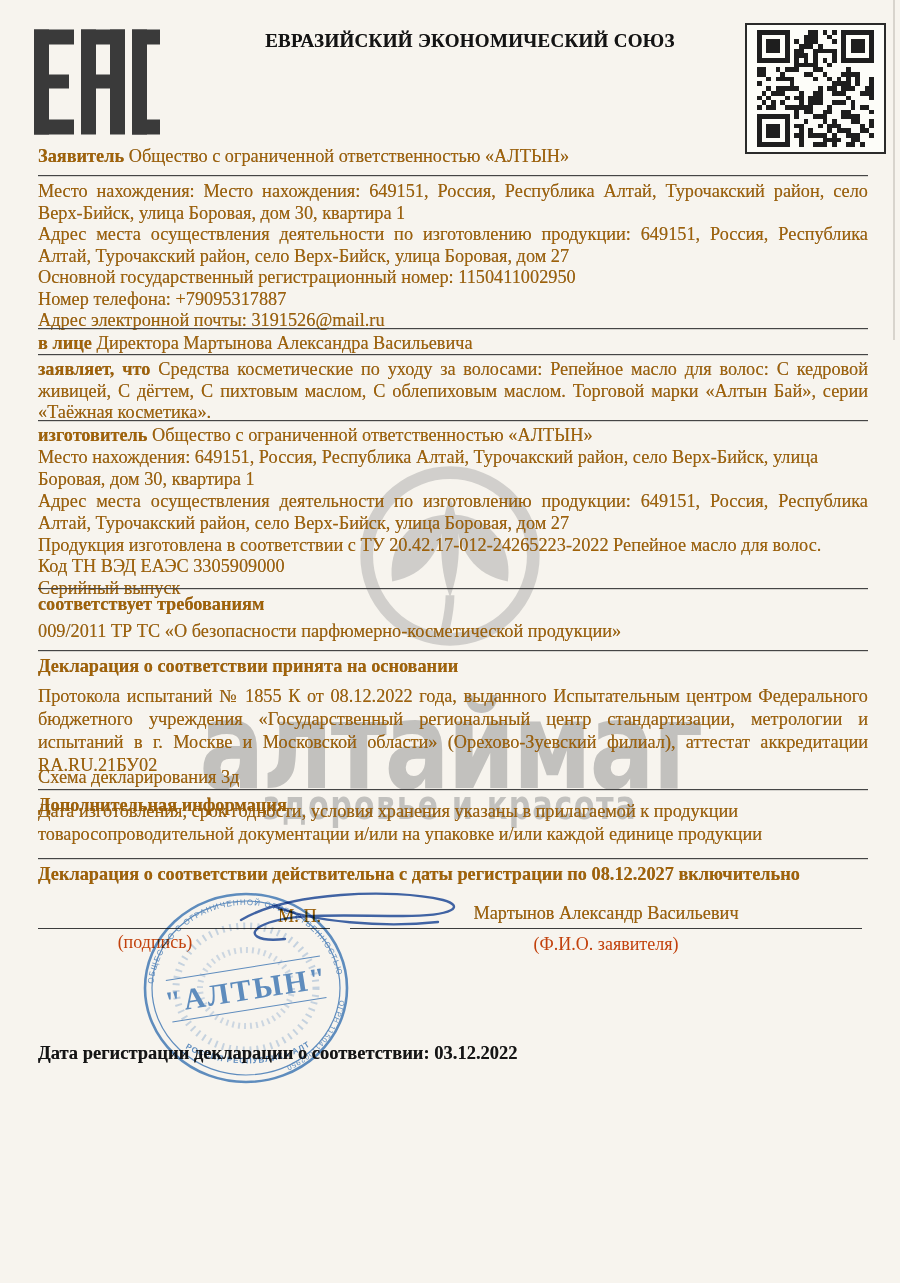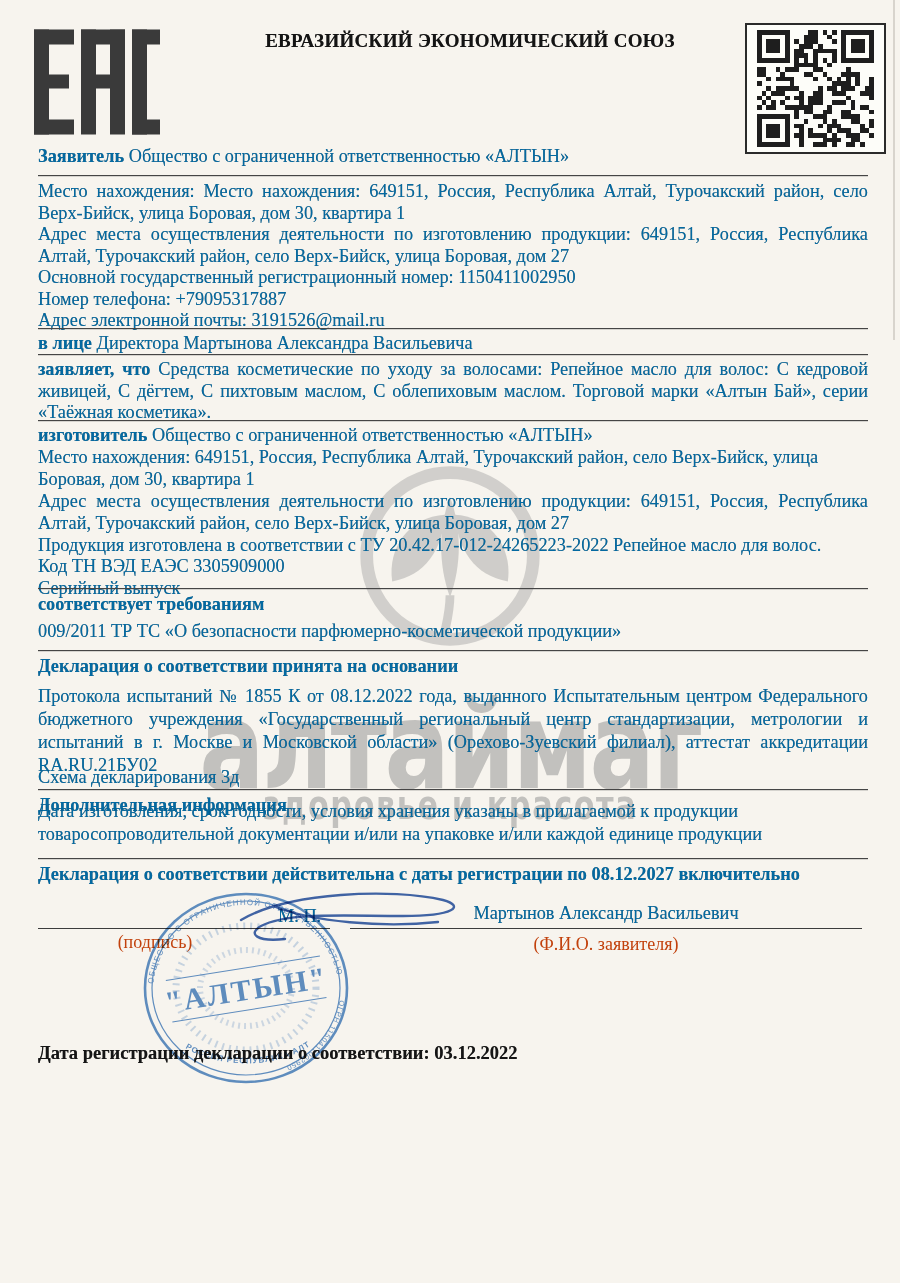--- a/index.html
+++ b/index.html
@@ -8,21 +8,21 @@
     background:#f7f4ee;
     overflow:hidden;
     font-family:"Liberation Serif", serif;
     color:#222;
   }
   .page::after{ 
     content:"";position:absolute;right:5px;top:0;width:2px;height:340px;
     background:#cfccc4;opacity:.8;
   }
   .abs{position:absolute;}
-  .txt{font-size:18.3px;line-height:21.5px;color:#0369a1;text-shadow:0 0 .4px rgba(20,20,20,.45);}
+  .txt{font-size:18.3px;line-height:21.5px;color:#a16207;text-shadow:0 0 .4px rgba(20,20,20,.45);}
   .b{font-weight:bold;}
   .just{text-align:justify;}
   .hr{position:absolute;left:38px;width:830px;border-top:1.6px solid #454545;box-shadow:0 1px 0 rgba(60,60,60,.18);}
   .title{
     position:absolute;left:170px;top:27px;width:600px;text-align:center;
     font-weight:bold;font-size:19px;line-height:27px;letter-spacing:.3px;color:#141414;
     text-shadow:0 0 .5px rgba(0,0,0,.5);
   }
   
   .qr{position:absolute;left:745px;top:23px;width:127px;height:117px;

